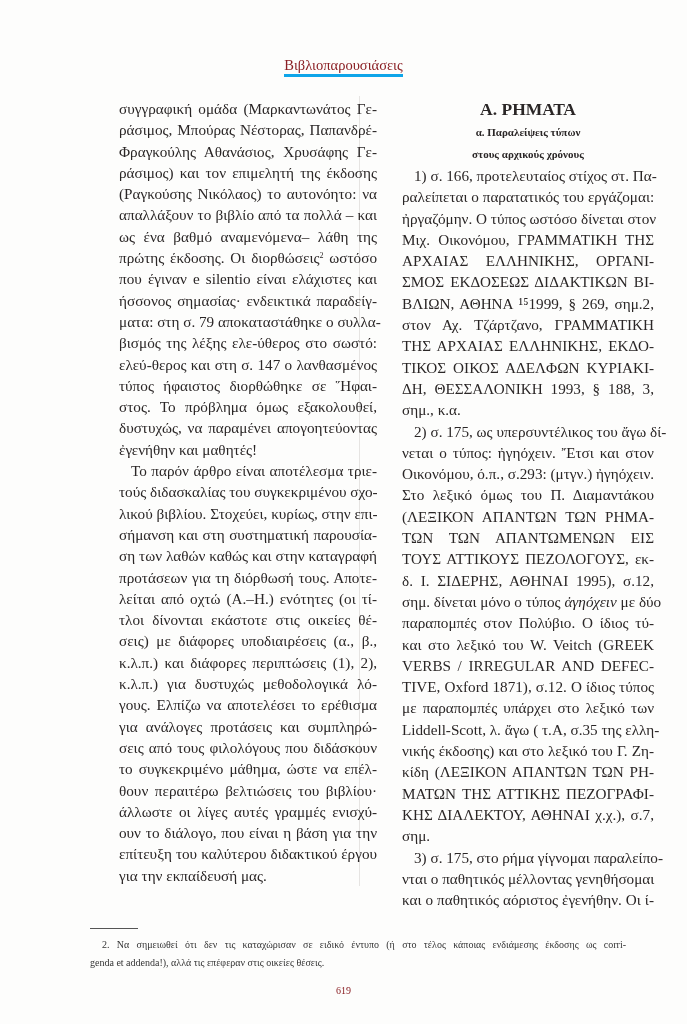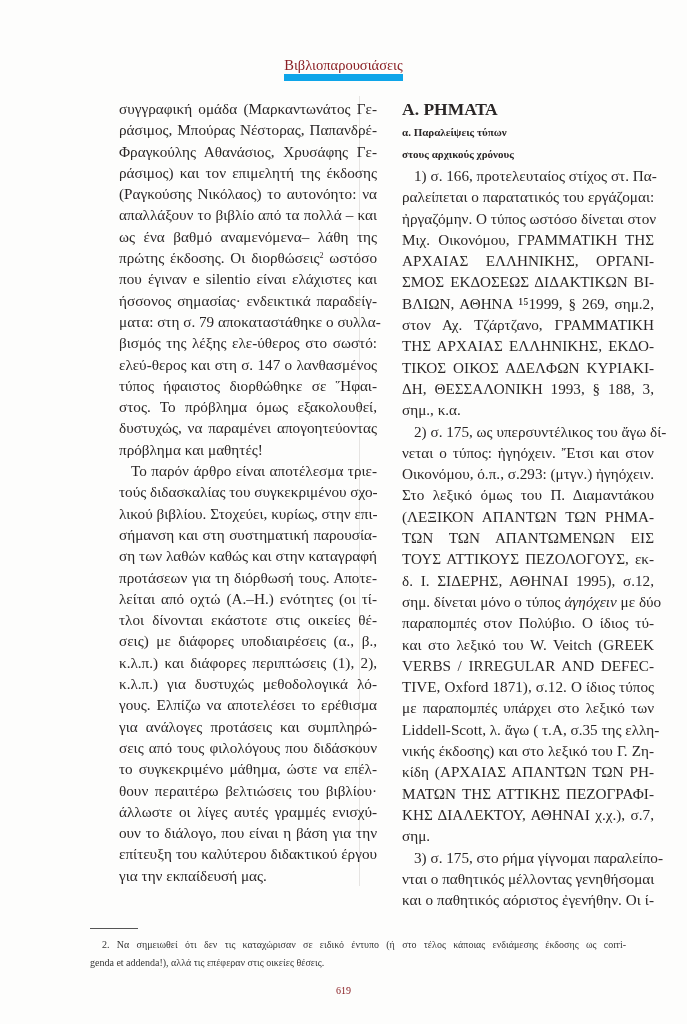--- a/index.html
+++ b/index.html
@@ -8,35 +8,35 @@
     background: #fdfdfc;
     font-family: "Liberation Serif", "DejaVu Serif", serif;
     color: #2a2626;
     position: relative; overflow: hidden;
   }
   .running-head {
     position: absolute; top: 57px; left: 0; width: 687px;
     text-align: center;
     font-size: 14.5px; color: #8a1f24;
   }
-  .running-head span { border-bottom: 7px solid #0ea5e9; padding-bottom: 1px; }
+  .running-head span { border-bottom: 3px solid #0ea5e9; padding-bottom: 1px; }
   .col {
     position: absolute; top: 98px;
     font-size: 15.2px; line-height: 21.3px; margin-left: 29px;
   }
   .col-left { left: 90px; width: 258px; }
   .col-right { left: 373px; width: 252px; }
   .col-divider {
     position: absolute; top: 96px; left: 359px; width: 1px; height: 790px;
     background: #e6e4e2;
   }
   .line { display: block; text-align: justify; text-align-last: justify; white-space: nowrap; }
   .line.last { text-align-last: left; }
   .line.indent { padding-left: 12px; }
-  .head { text-align: left; font-weight: bold; display: block; }
+  .head { text-align: center; font-weight: bold; display: block; }
   .h1 { font-size: 17.5px; line-height: 23px; margin-bottom: 1px; }
   .h2 { font-size: 11px; line-height: 21.5px; }
   .sup { font-size: 8px; vertical-align: top; position: relative; top: -2px; }
   em { font-style: italic; }
   .fn-rule {
     position: absolute; top: 928px; left: 90px; width: 48px; height: 1px; background: #555;
   }
   .footnote {
     position: absolute; top: 936px; left: 90px; width: 536px;
     font-size: 10px; line-height: 18px; color: #333;
@@ -65,21 +65,21 @@
   <span class="line">ως ένα βαθμό αναμενόμενα– λάθη της</span>
   <span class="line"><span>πρώτης έκδοσης. Οι διορθώσεις</span><span class="sup">2</span><span> ωστόσο</span></span>
   <span class="line">που έγιναν e silentio είναι ελάχιστες και</span>
   <span class="line">ήσσονος σημασίας· ενδεικτικά παραδείγ-</span>
   <span class="line">ματα: στη σ. 79 αποκαταστάθηκε ο συλλα-</span>
   <span class="line">βισμός της λέξης ελε-ύθερος στο σωστό:</span>
   <span class="line">ελεύ-θερος και στη σ. 147 ο λανθασμένος</span>
   <span class="line">τύπος ήφαιστος διορθώθηκε σε Ἥφαι-</span>
   <span class="line">στος. Το πρόβλημα όμως εξακολουθεί,</span>
   <span class="line">δυστυχώς, να παραμένει απογοητεύοντας</span>
-  <span class="line last">πρόβλημα και μαθητές!</span>
+  <span class="line last">ἐγενήθην και μαθητές!</span>
   <span class="line indent">Το παρόν άρθρο είναι αποτέλεσμα τριε-</span>
   <span class="line">τούς διδασκαλίας του συγκεκριμένου σχο-</span>
   <span class="line">λικού βιβλίου. Στοχεύει, κυρίως, στην επι-</span>
   <span class="line">σήμανση και στη συστηματική παρουσία-</span>
   <span class="line">ση των λαθών καθώς και στην καταγραφή</span>
   <span class="line">προτάσεων για τη διόρθωσή τους. Αποτε-</span>
   <span class="line">λείται από οχτώ (Α.–Η.) ενότητες (οι τί-</span>
   <span class="line">τλοι δίνονται εκάστοτε στις οικείες θέ-</span>
   <span class="line">σεις) με διάφορες υποδιαιρέσεις (α., β.,</span>
   <span class="line">κ.λ.π.) και διάφορες περιπτώσεις (1), 2),</span>
@@ -120,21 +120,21 @@
   <span class="line">ΤΟΥΣ ΑΤΤΙΚΟΥΣ ΠΕΖΟΛΟΓΟΥΣ, εκ-</span>
   <span class="line">δ. Ι. ΣΙΔΕΡΗΣ, ΑΘΗΝΑΙ 1995), σ.12,</span>
   <span class="line"><span>σημ. δίνεται μόνο ο τύπος</span> <em>ἀγηόχειν</em><span> με δύο</span></span>
   <span class="line">παραπομπές στον Πολύβιο. Ο ίδιος τύ-</span>
   <span class="line">και στο λεξικό του W. Veitch (GREEK</span>
   <span class="line">VERBS / IRREGULAR AND DEFEC-</span>
   <span class="line">TIVE, Oxford 1871), σ.12. Ο ίδιος τύπος</span>
   <span class="line">με παραπομπές υπάρχει στο λεξικό των</span>
   <span class="line">Liddell-Scott, λ. ἄγω ( τ.Α, σ.35 της ελλη-</span>
   <span class="line">νικής έκδοσης) και στο λεξικό του Γ. Ζη-</span>
-  <span class="line">κίδη (ΑΡΧΑΙΑΣ ΑΠΑΝΤΩΝ ΤΩΝ ΡΗ-</span>
+  <span class="line">κίδη (ΛΕΞΙΚΟΝ ΑΠΑΝΤΩΝ ΤΩΝ ΡΗ-</span>
   <span class="line">ΜΑΤΩΝ ΤΗΣ ΑΤΤΙΚΗΣ ΠΕΖΟΓΡΑΦΙ-</span>
   <span class="line">ΚΗΣ ΔΙΑΛΕΚΤΟΥ, ΑΘΗΝΑΙ χ.χ.), σ.7,</span>
   <span class="line last">σημ.</span>
   <span class="line indent">3) σ. 175, στο ρήμα γίγνομαι παραλείπο-</span>
   <span class="line">νται ο παθητικός μέλλοντας γενηθήσομαι</span>
   <span class="line">και ο παθητικός αόριστος ἐγενήθην. Οι ί-</span>
 </div>
 
 <div class="fn-rule"></div>
 <div class="footnote">

